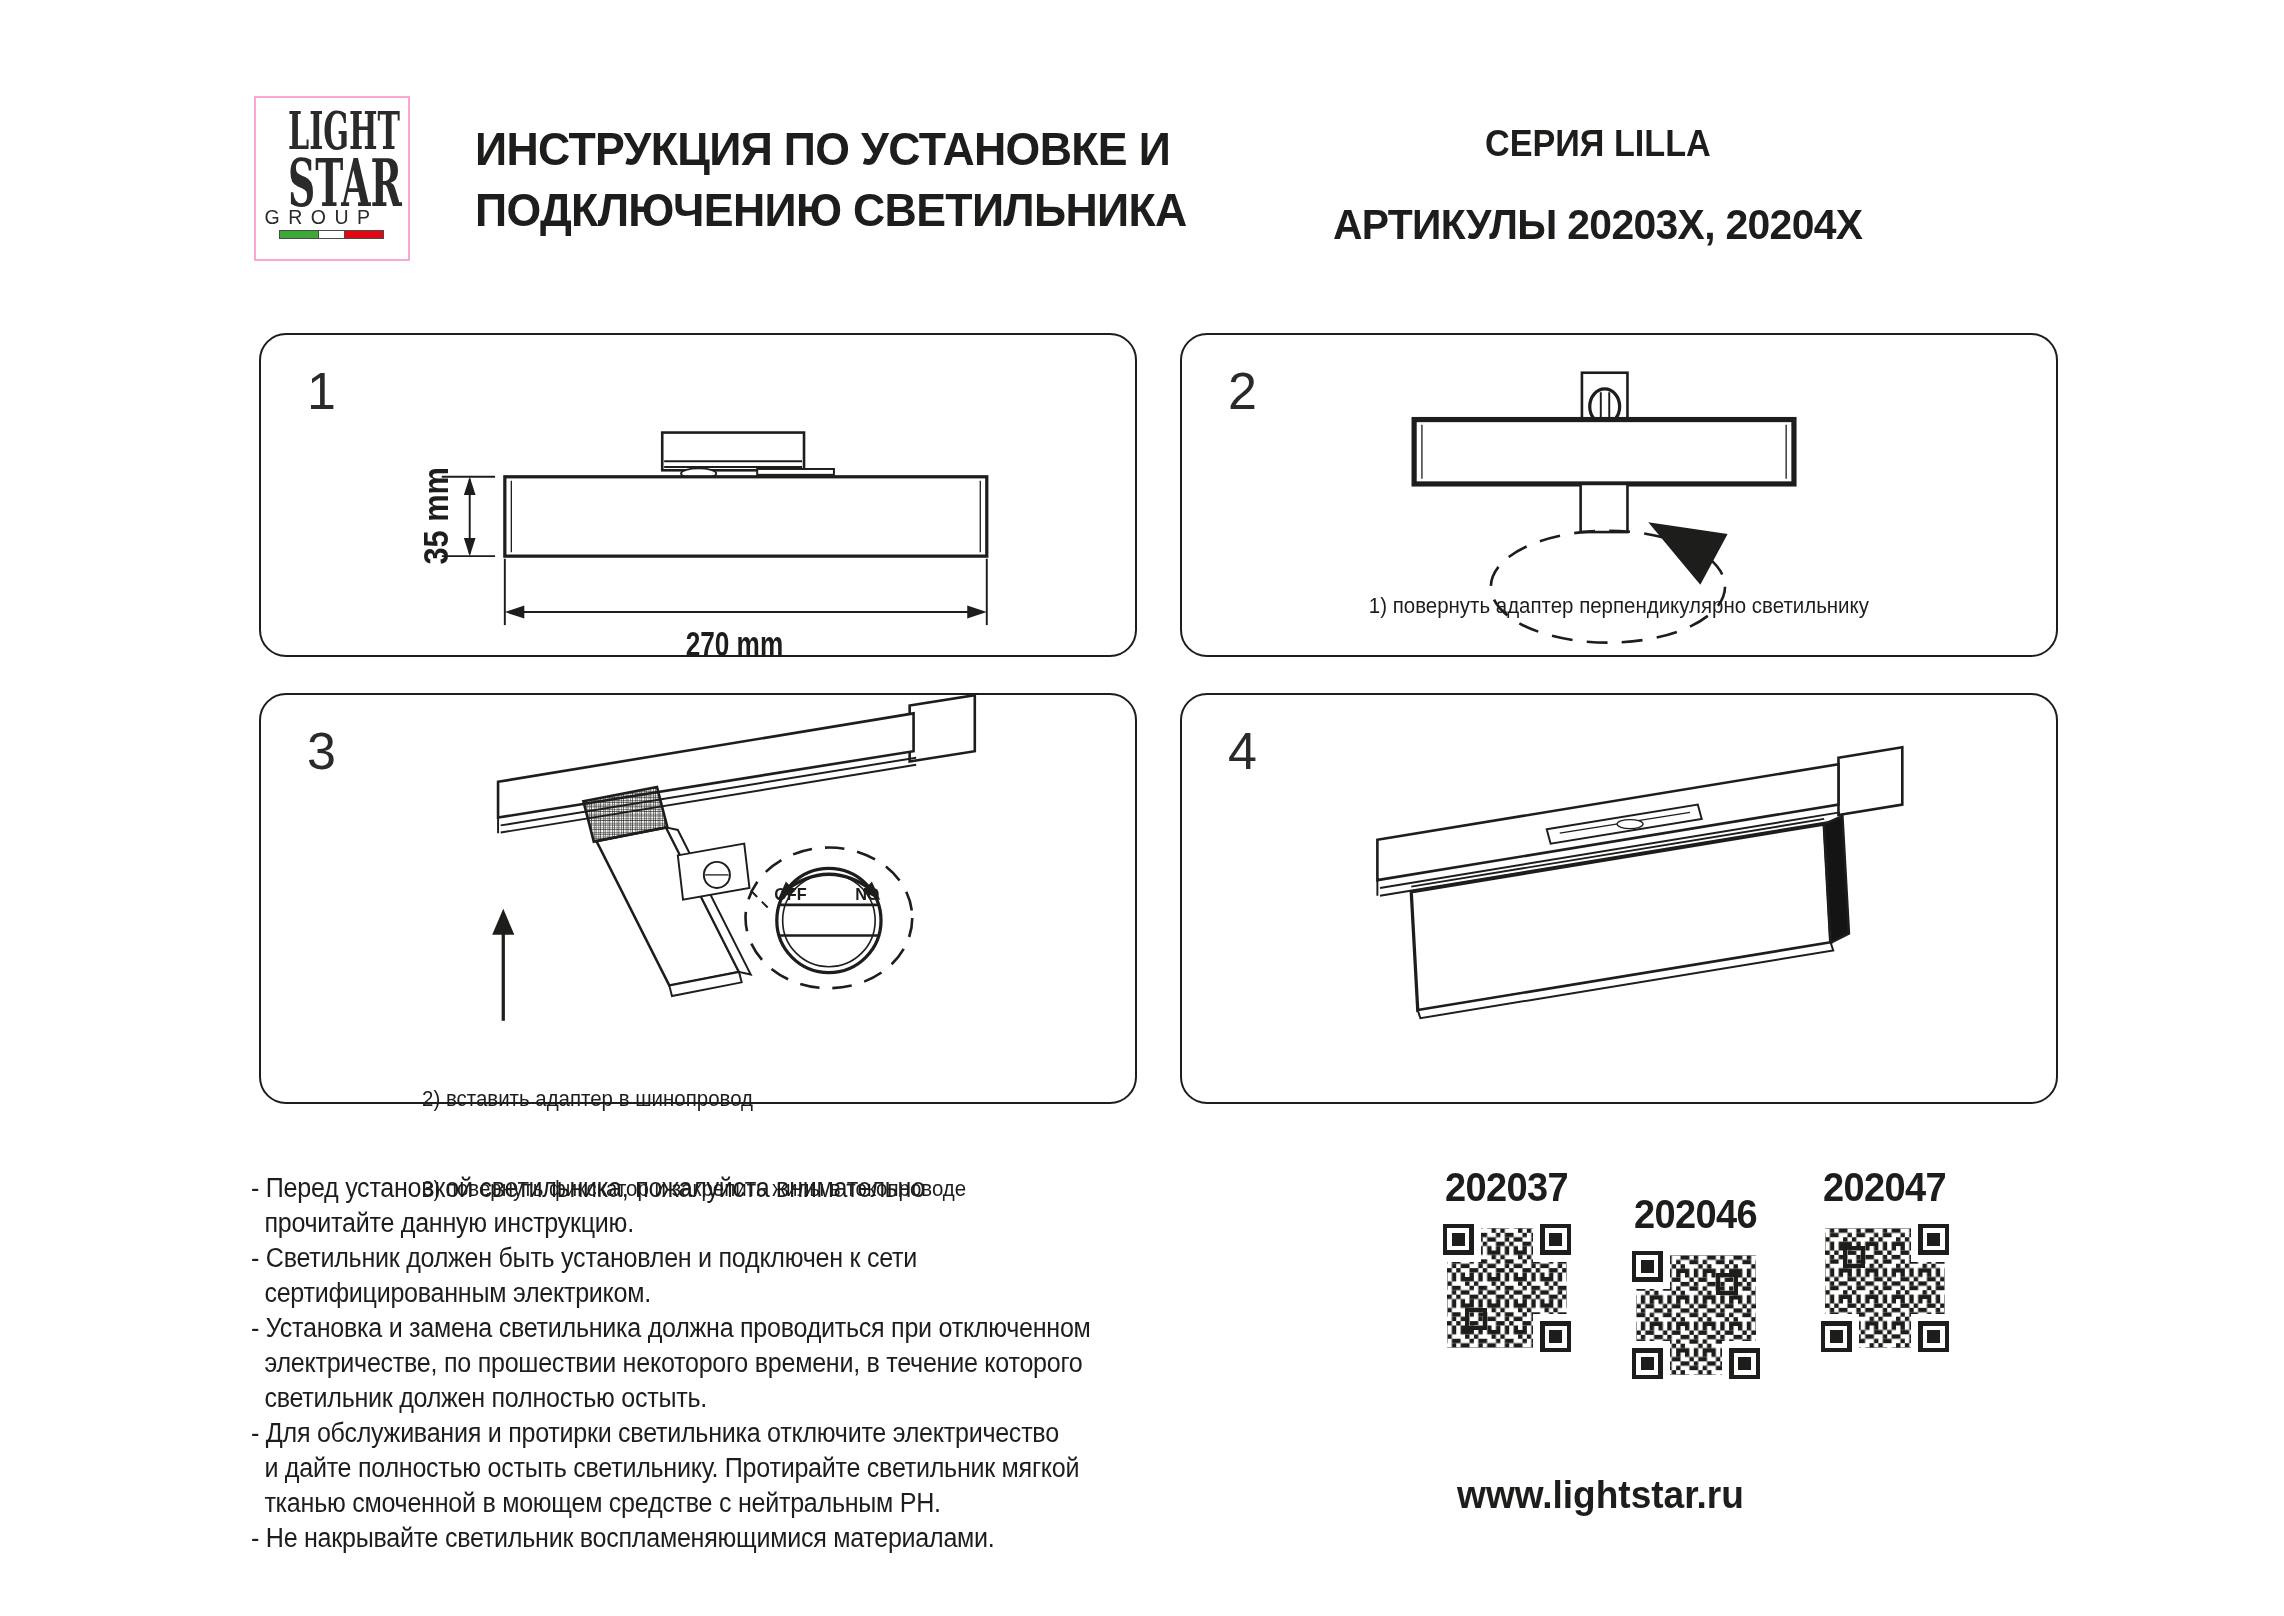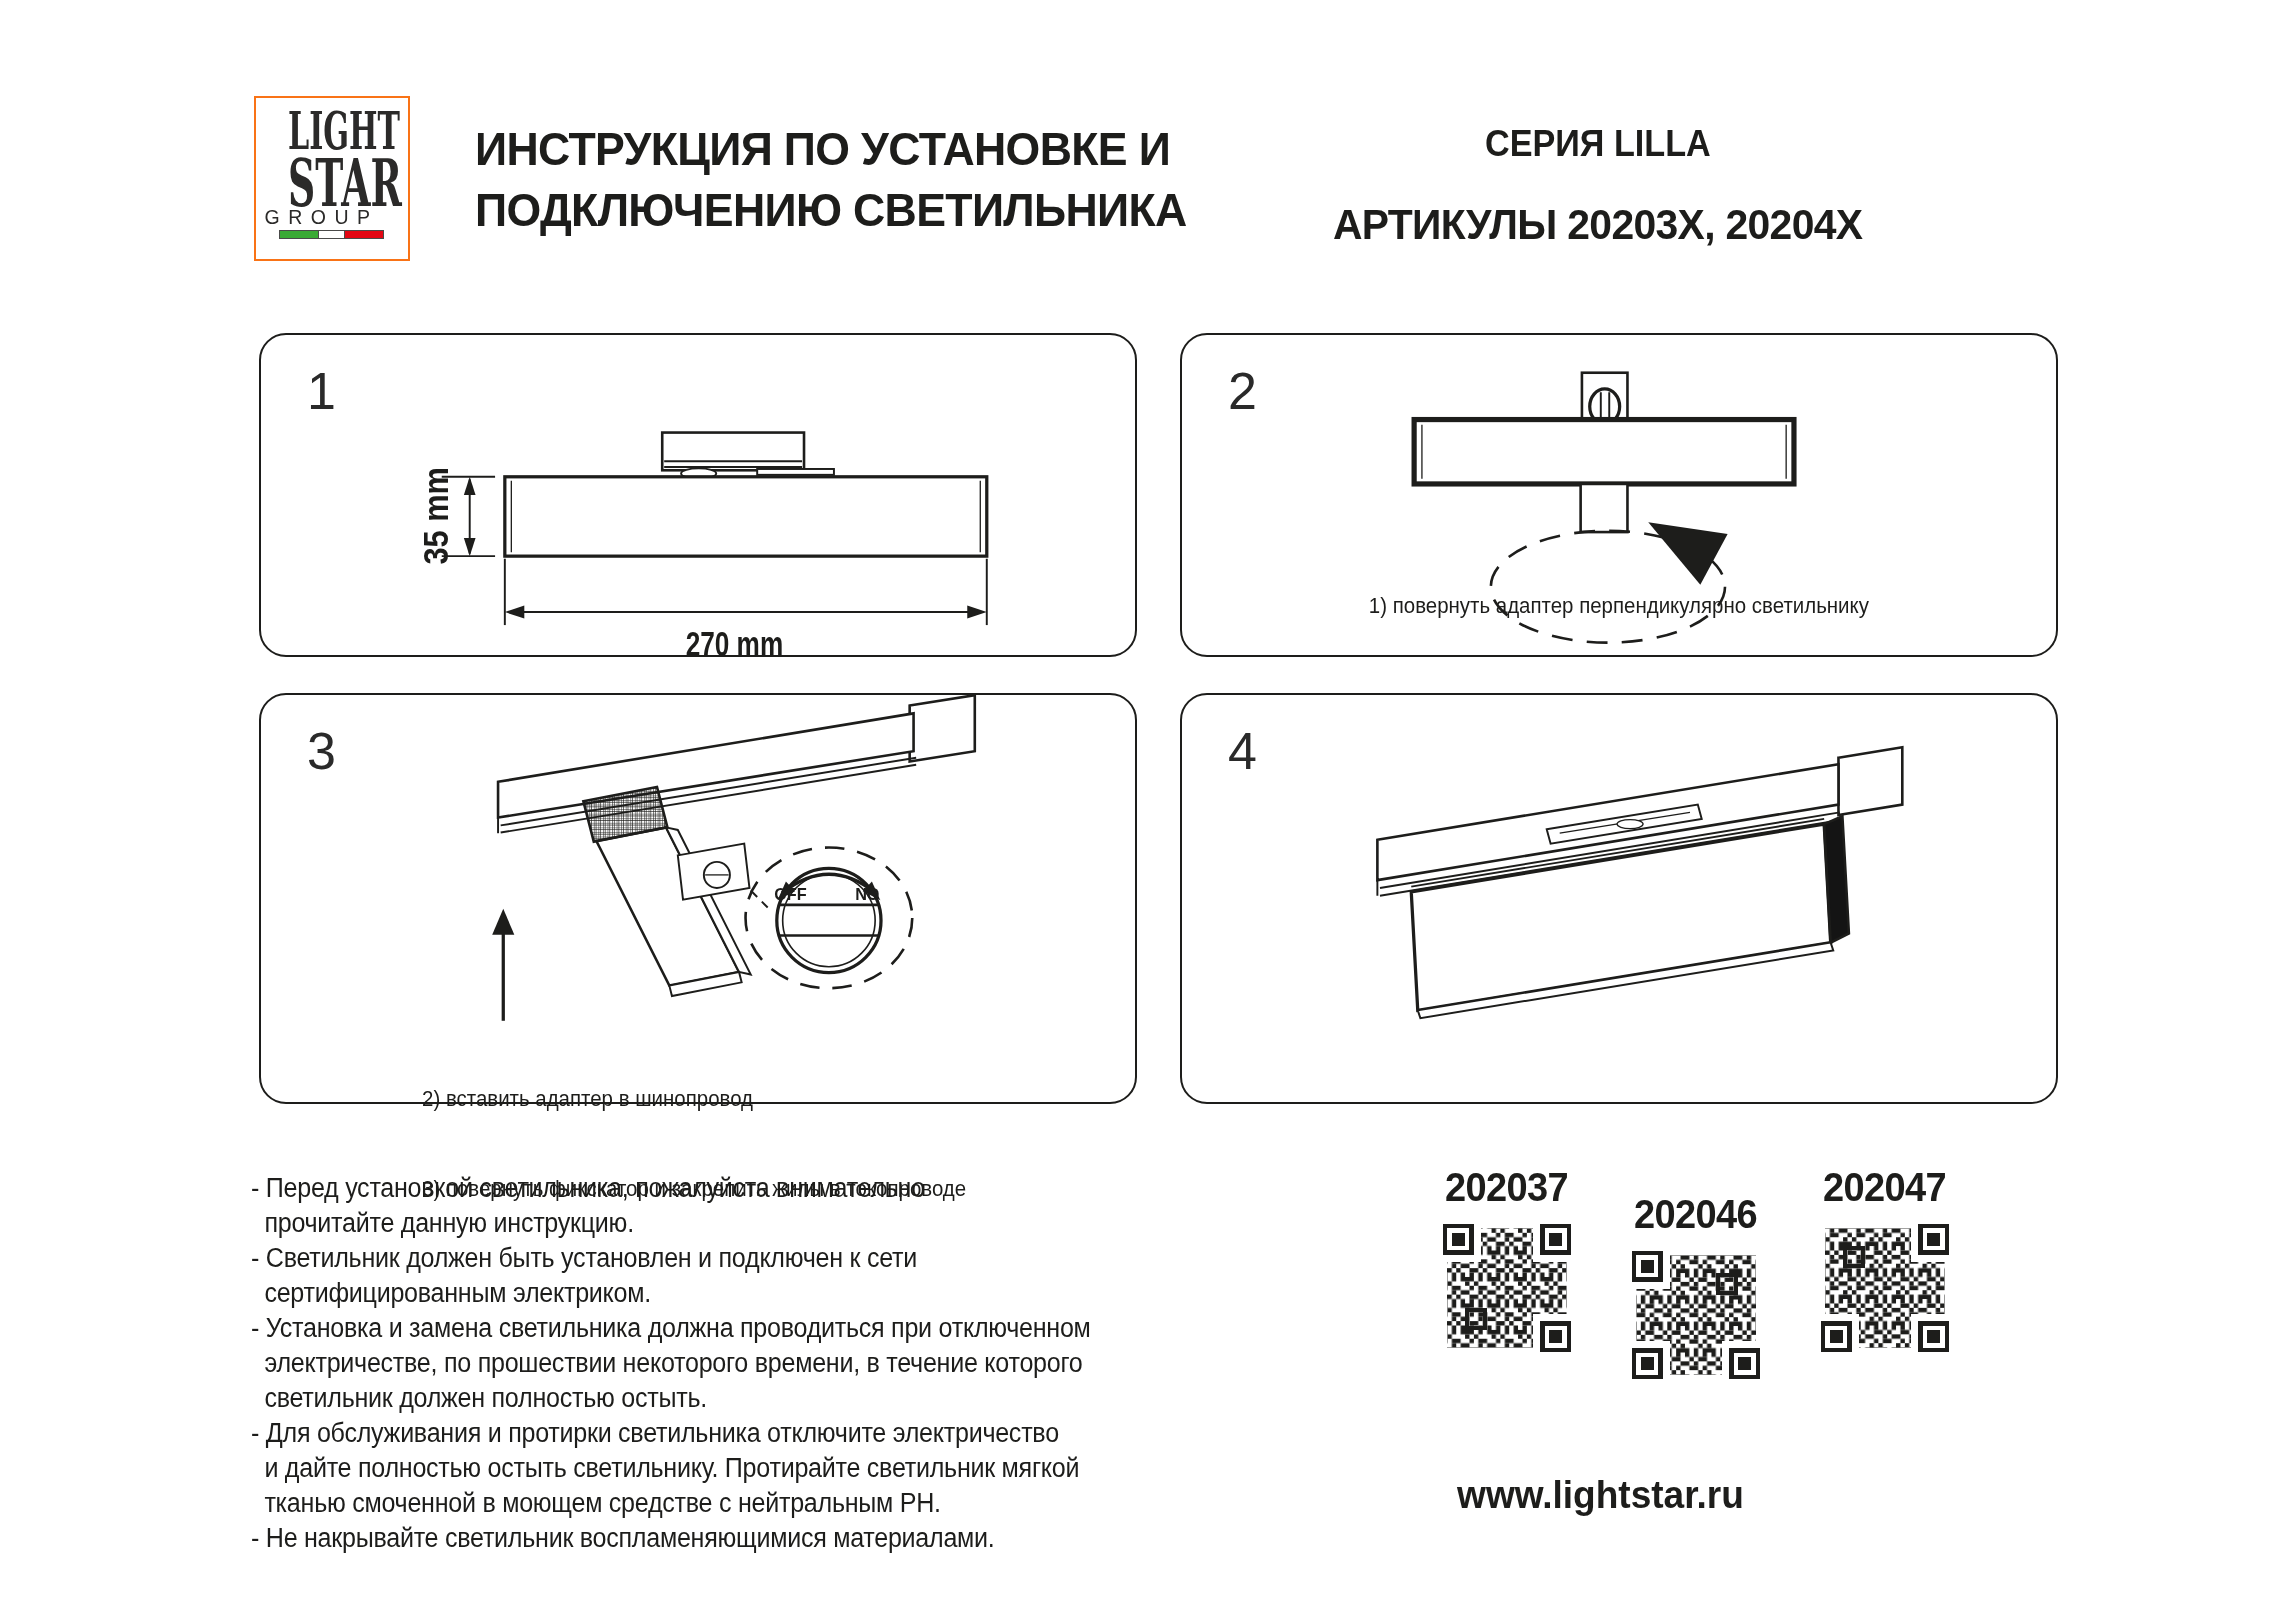--- a/index.html
+++ b/index.html
@@ -1,21 +1,21 @@
 <!DOCTYPE html>
 <html style="font-size:10.4px"><head>
 <meta charset="utf-8">
 <style>
   html,body{margin:0;padding:0;background:#ffffff;}
   #root{position:relative;width:2284px;height:1616px;background:#ffffff;overflow:hidden;
         font-family:"Liberation Sans", sans-serif;color:#1d1d1b;}
   .abs{position:absolute;}
 
   
-  .logo-box{left:254px;top:96px;width:152px;height:161px;border:2px solid #f97316;background:#fff;}
+  .logo-box{left:254px;top:96px;width:152px;height:161px;border:2px solid #f9a8d4;background:#fff;}
   .logo-light,.logo-star{width:100%;text-align:center;font-family:"DejaVu Serif",serif;font-weight:bold;
         color:#2b2a29;transform:scaleX(0.58);transform-origin:center top;line-height:1;}
   .logo-light{top:6.5px;font-size:52px;}
   .logo-star{top:53px;font-size:65px;}
   .logo-group{top:108px;width:100%;text-align:left;font-size:19.5px;letter-spacing:8.5px;text-indent:8.5px;
         color:#2b2a29;font-weight:400;}
   .logo-flag{top:132px;left:23px;width:105px;height:8.5px;display:flex;}
   .logo-flag span{display:block;height:100%;box-sizing:border-box;border:0.7px solid #4a4a49;}
   .flag-g{width:39px;background:#3aaa35;border-right:none!important;}
   .flag-w{width:27px;background:#ffffff;}

